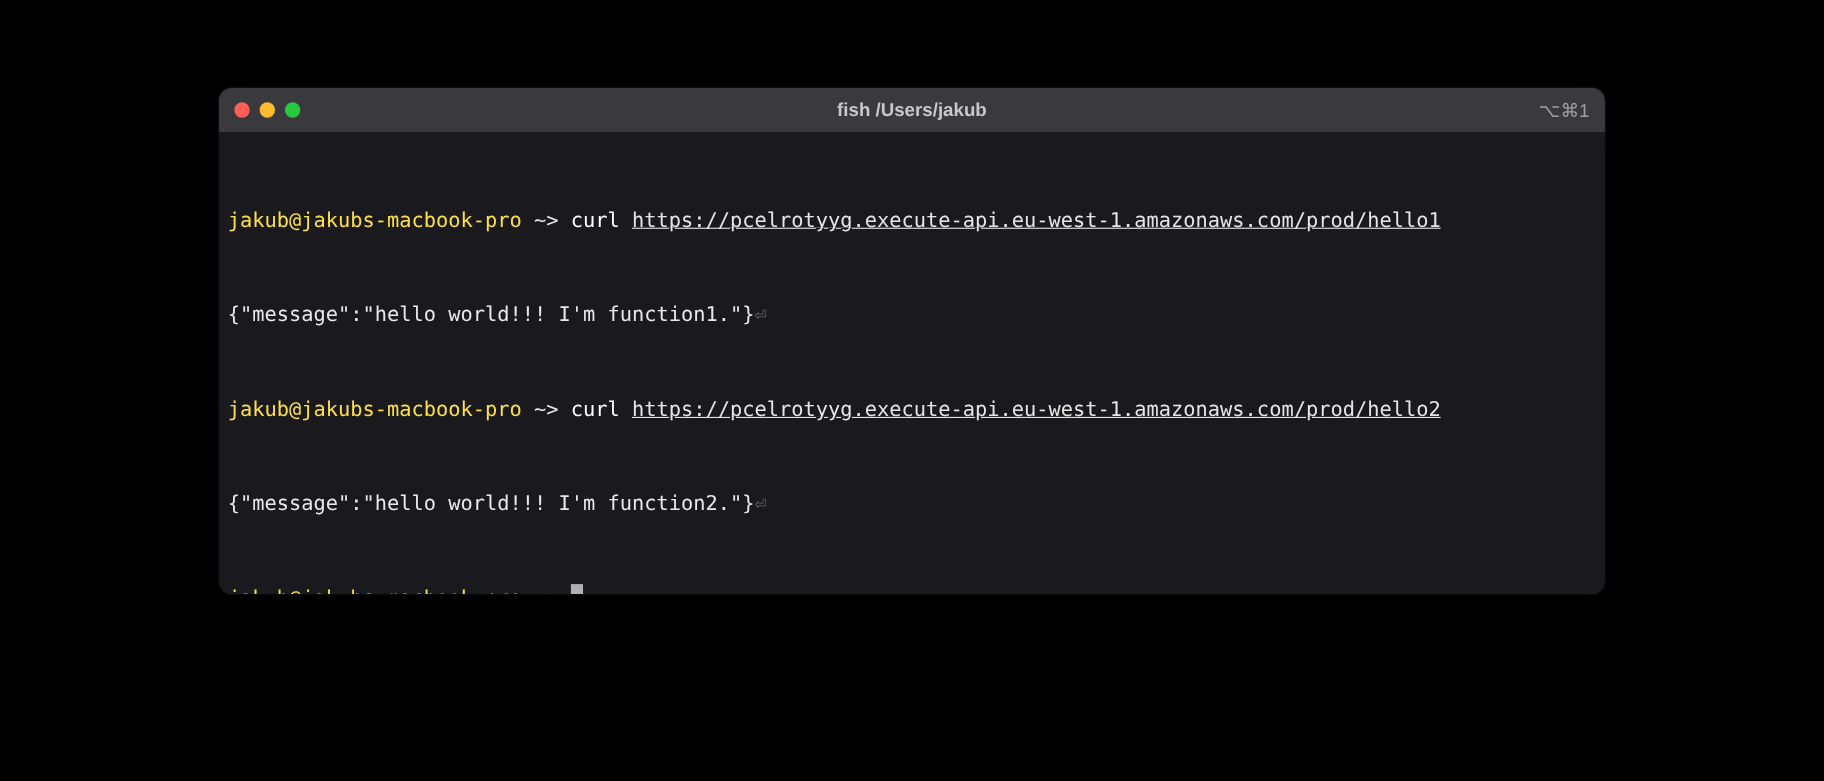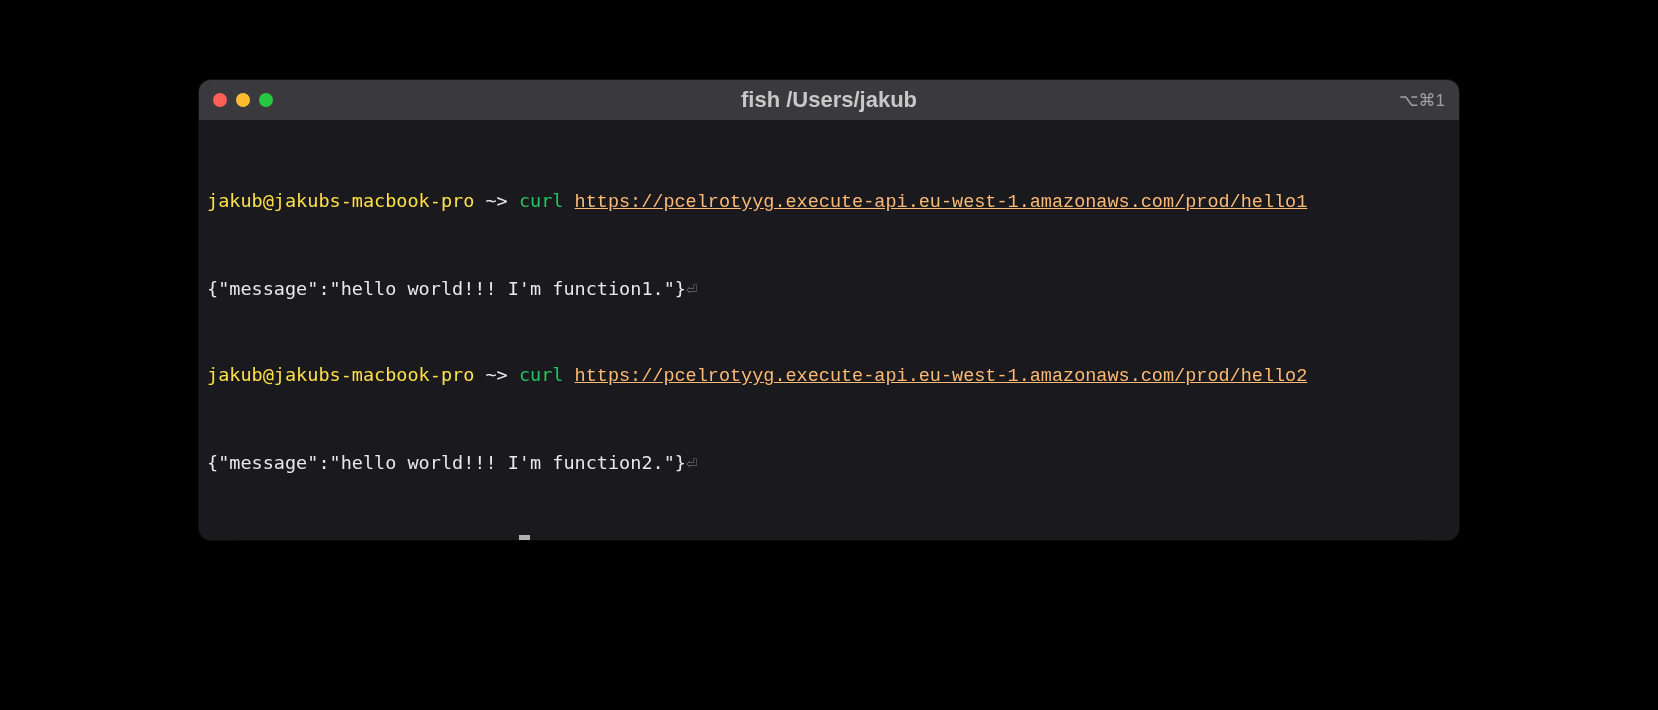--- a/index.html
+++ b/index.html
@@ -47,21 +47,21 @@
       border-radius: 50%;
     }
     .tl-red { background: #ff5f57; }
     .tl-yellow { background: #febc2e; }
     .tl-green { background: #28c840; }
     .title {
       position: absolute;
       left: 50%;
       transform: translateX(-50%);
       color: #c8c8c8;
-      font-size: 22px;
+      font-size: 17px;
       font-weight: 600;
       font-family: -apple-system, BlinkMacSystemFont, "Segoe UI", sans-serif;
     }
     .window-tab-label {
       margin-left: auto;
       color: #a0a0a0;
       font-size: 17px;
       font-weight: 500;
       font-family: -apple-system, BlinkMacSystemFont, "Segoe UI", sans-serif;
       display: flex;
@@ -78,22 +78,22 @@
       white-space: pre;
       overflow: hidden;
     }
     .line {
       white-space: pre-wrap;
       word-break: break-all;
     }
     .prompt-user { color: #fde047; }
     .prompt-path { color: #e8e8e8; }
     .prompt-arrow { color: #e8e8e8; }
-    .cmd { color: #22c55e; }
-    .url { color: #fdba74; text-decoration: underline; font-family: Liberation Mono, monospace; }
+    .cmd { color: #ffffff; }
+    .url { color: #e5e5e5; text-decoration: underline; }
     .output { color: #e8e8e8; }
     .return-symbol { color: #6a6a6a; }
     .cursor {
       display: inline-block;
       width: 11px;
       height: 22px;
       background: #b0b0b0;
       vertical-align: text-bottom;
       margin-bottom: 2px;
     }

